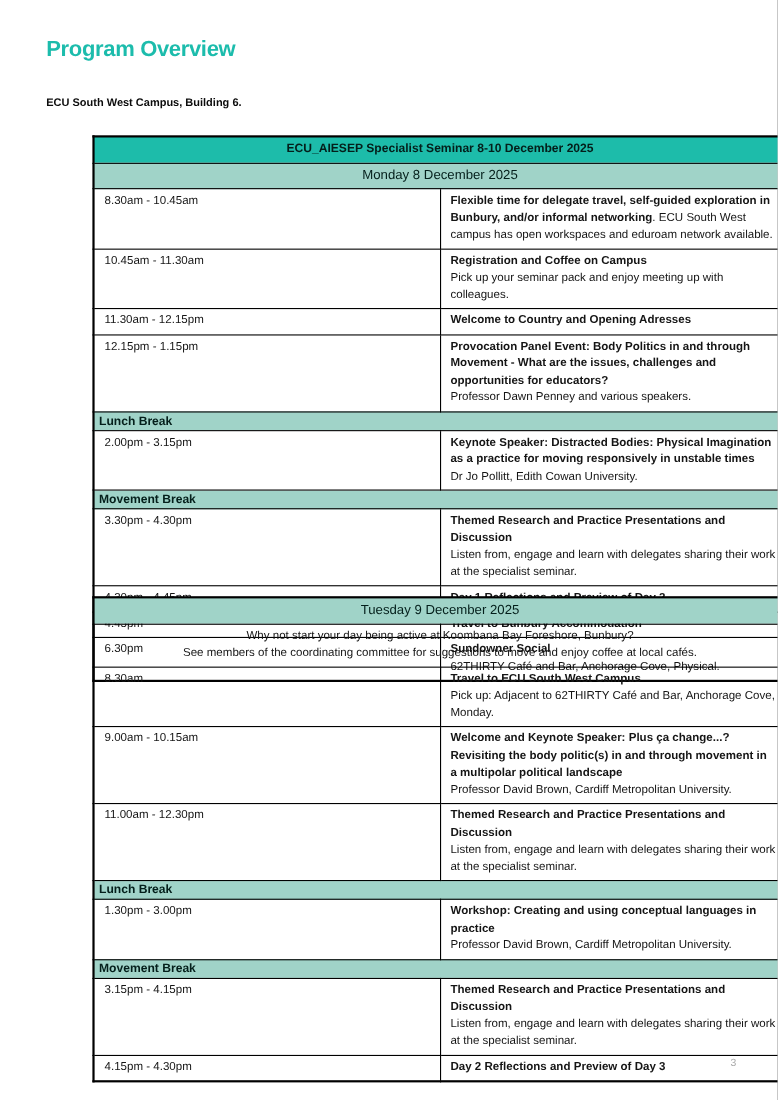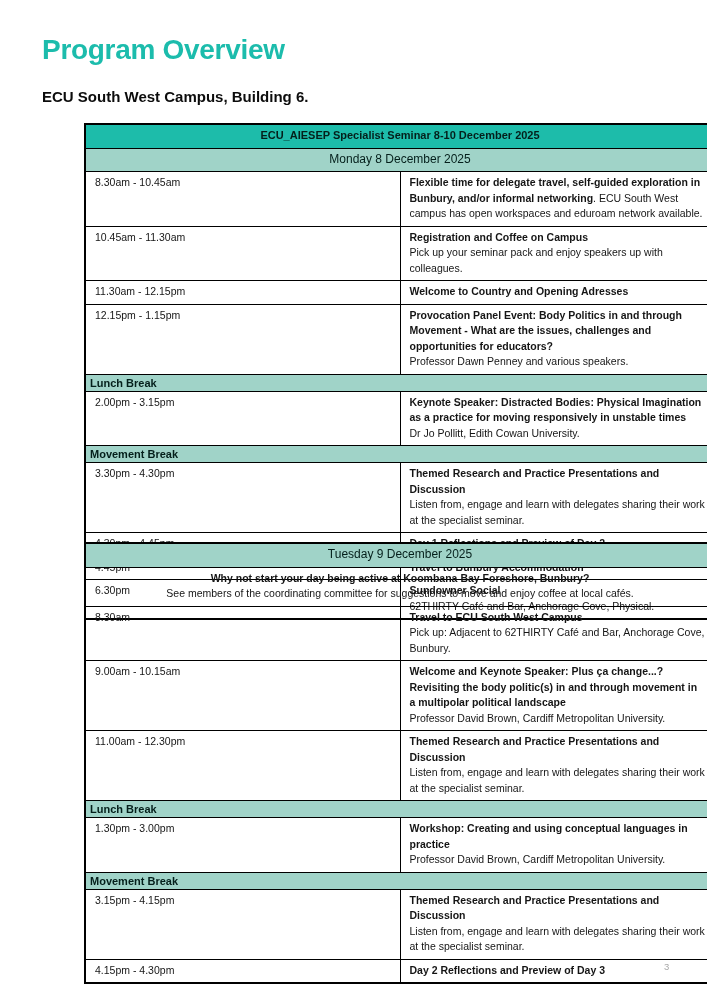--- a/index.html
+++ b/index.html
@@ -8,27 +8,27 @@
     position:relative;
     width:707px; height:1000px;
     margin:0 auto;
     background:#ffffff;
     font-family:"Liberation Sans", sans-serif;
     color:#111;
     overflow:hidden;
   }
   .doc-title {
     position:absolute; left:42px; top:34px;
-    font-size:28px; font-weight:bold;
+    font-size:20px; font-weight:bold;
     color:var(--title-teal,#1cbcac);
     letter-spacing:-0.3px;
   }
   .doc-subtitle {
     position:absolute; left:42px; top:88px;
-    font-size:15px; font-weight:bold; color:#0c0c0c;
+    font-size:10px; font-weight:bold; color:#0c0c0c;
   }
   .tbl-wrap { position:absolute; left:38px; width:516px;padding-left:46px; }
   #table-0 { top:123px; }
   #table-1 { top:542px; }
   table.sched {
     border-collapse:collapse;
     width:632px;
     border:2px solid #000;
     font-size:10.5px;
     color:#151515;
@@ -54,21 +54,21 @@
   }
   tr.break-row td {
     background:var(--band-teal,#a0d3c8);
     text-align:left; font-weight:bold;
     padding:1px 4px; line-height:14px; font-size:11px;
     color:#041f1b;
   }
   td.time-cell { width:128px; padding-left:8px; }
   td.note-cell { text-align:center; padding:2px 10px 3px 10px; line-height:17.5px; }
   .t-title { font-weight:bold; }
-  .note-bold { font-weight:bold; }
+  .note-bold { font-weight:normal; }
   .page-number {
     position:absolute; left:664px; top:961px;
     font-size:9.5px; color:#a9a9a9;
   }
 </style>
 </head>
 <body>
 
 <div class="page">
   <div class="doc-title">Program Overview</div>
@@ -86,21 +86,21 @@
           <tr>
             <td class="time-cell">8.30am - 10.45am</td>
             <td>
               <div><span class="t-title">Flexible time for delegate travel, self-guided exploration in Bunbury, and/or informal networking</span><span>. ECU South West campus has open workspaces and eduroam network available.</span></div>
             </td>
           </tr>
           <tr>
             <td class="time-cell">10.45am - 11.30am</td>
             <td>
               <div><span class="t-title">Registration and Coffee on Campus</span></div>
-              <div>Pick up your seminar pack and enjoy speakers up with colleagues.</div>
+              <div>Pick up your seminar pack and enjoy meeting up with colleagues.</div>
             </td>
           </tr>
           <tr>
             <td class="time-cell">11.30am - 12.15pm</td>
             <td>
               <div><span class="t-title">Welcome to Country and Opening Adresses</span></div>
             </td>
           </tr>
           <tr>
             <td class="time-cell">12.15pm - 1.15pm</td>
@@ -161,21 +161,21 @@
           <tr>
             <td class="note-cell" colspan="2">
               <div class="note-bold">Why not start your day being active at Koombana Bay Foreshore, Bunbury?</div>
               <div>See members of the coordinating committee for suggestions to move and enjoy coffee at local cafés.</div>
             </td>
           </tr>
           <tr>
             <td class="time-cell">8.30am</td>
             <td>
               <div><span class="t-title">Travel to ECU South West Campus</span></div>
-              <div>Pick up: Adjacent to 62THIRTY Café and Bar, Anchorage Cove, Bunbury.</div>
+              <div>Pick up: Adjacent to 62THIRTY Café and Bar, Anchorage Cove, Monday.</div>
             </td>
           </tr>
           <tr>
             <td class="time-cell">9.00am - 10.15am</td>
             <td>
               <div><span class="t-title">Welcome and Keynote Speaker: Plus ça change...? Revisiting the body politic(s) in and through movement in a multipolar political landscape</span></div>
               <div>Professor David Brown, Cardiff Metropolitan University.</div>
             </td>
           </tr>
           <tr>

